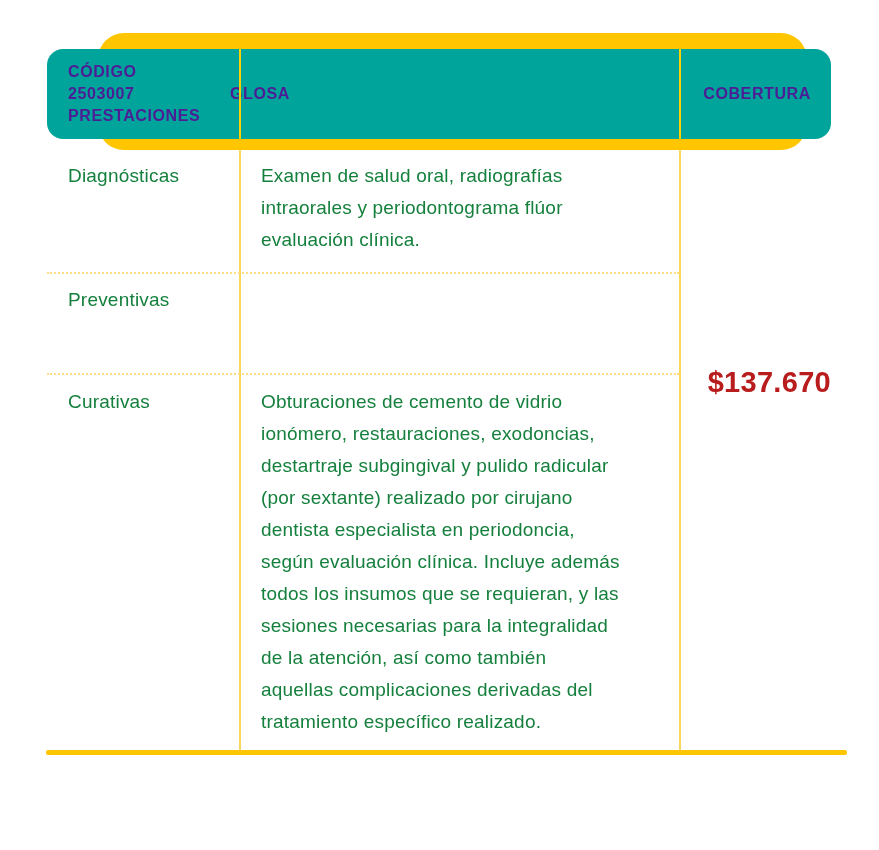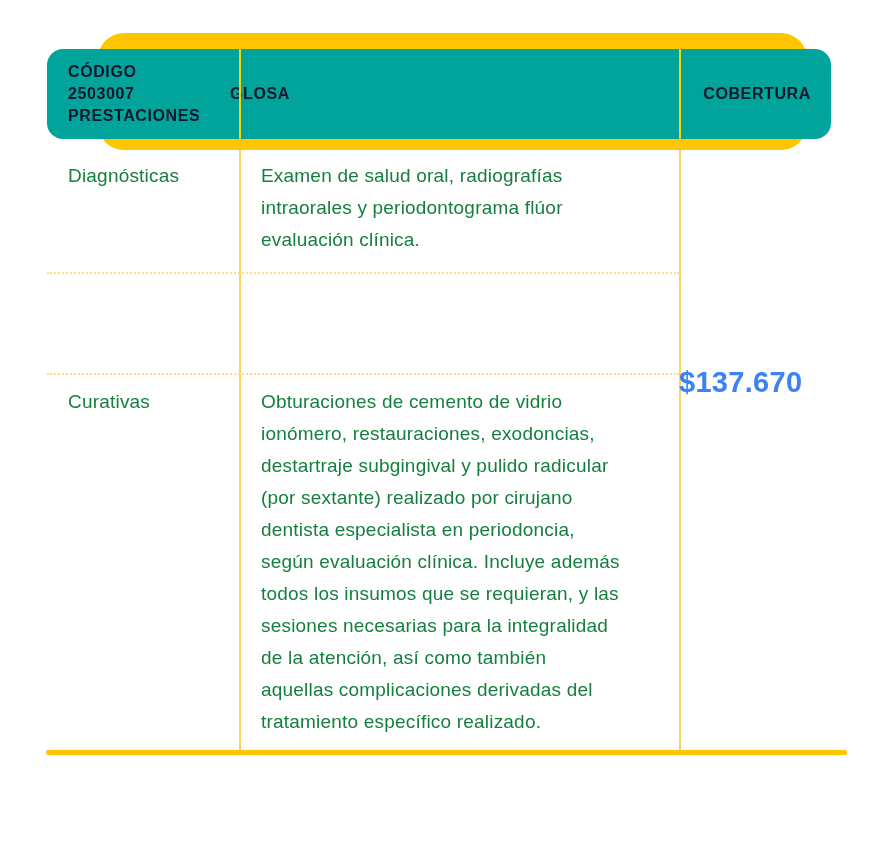--- a/index.html
+++ b/index.html
@@ -9,21 +9,21 @@
   }
   
   .band{
     position:absolute;left:98px;top:33px;width:709px;height:117px;
     background:#FFC600;border-radius:26px;
   }
   
   .header{
     position:absolute;left:47px;top:49px;width:784px;height:90px;
     background:#01A49B;border-radius:16px;
-    color:#0f172a;font-weight:bold;font-size:16px;letter-spacing:.6px;
+    color:#4c1d95;font-weight:bold;font-size:16px;letter-spacing:.6px;
     display:flex;align-items:center;box-sizing:border-box;
   }
   .hc{box-sizing:border-box;}
   .hc1{width:192px;padding-left:21px;white-space:pre-line;line-height:22px;}
   .hc2{width:478px;}
   .hc3{width:156px;text-align:center;}
   
   .vline-hdr{position:absolute;top:49px;height:90px;width:2px;background:#FFD100;}
   .vh1{left:239px;} .vh2{left:679px;}
   
@@ -36,22 +36,22 @@
   .bottomline{position:absolute;left:46px;top:750px;width:801px;height:5px;background:#FFC600;border-radius:2px;}
   
   .cat,.glosa{
     position:absolute;color:#15803d;font-size:19px;line-height:32px;letter-spacing:.2px;
   }
   .cat{left:68px;width:165px;}
   .glosa{left:261px;width:416px;white-space:pre-line;}
   .r1{top:160px;} .r2{top:284px;} .r3{top:386px;}
   
   .price{
-    position:absolute;left:679px;top:366px;width:152px;text-align:left;
-    color:#3b82f6;font-size:29px;font-weight:bold;letter-spacing:.3px;
+    position:absolute;left:679px;top:366px;width:152px;text-align:right;
+    color:#b91c1c;font-size:29px;font-weight:bold;letter-spacing:.3px;
   }
 </style>
 </head>
 <body>
 
 <div class="canvas">
 
   <div class="band"></div>
 
   <div class="header">
@@ -67,20 +67,21 @@
   <div class="vline-body vb1"></div>
   <div class="vline-body vb2"></div>
 
   <div class="cat r1">Diagnósticas</div>
   <div class="glosa r1">Examen de salud oral, radiografías
 intraorales y periodontograma flúor
 evaluación clínica.</div>
 
   <div class="dotline d1"></div>
 
+  <div class="cat r2">Preventivas</div>
 
   <div class="dotline d2"></div>
 
   <div class="cat r3">Curativas</div>
   <div class="glosa r3">Obturaciones de cemento de vidrio
 ionómero, restauraciones, exodoncias,
 destartraje subgingival y pulido radicular
 (por sextante) realizado por cirujano
 dentista especialista en periodoncia,
 según evaluación clínica. Incluye además

